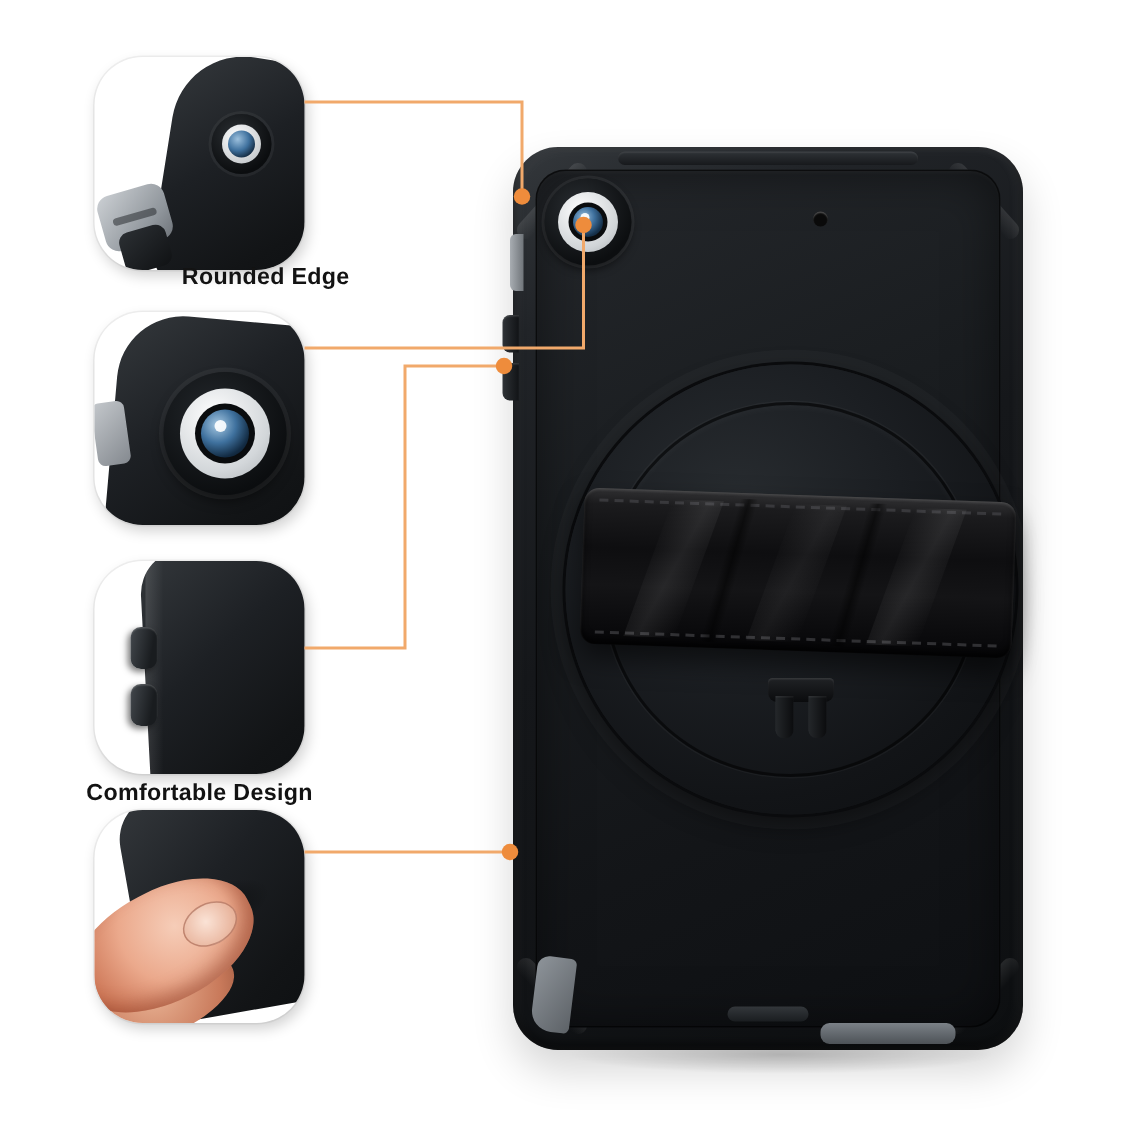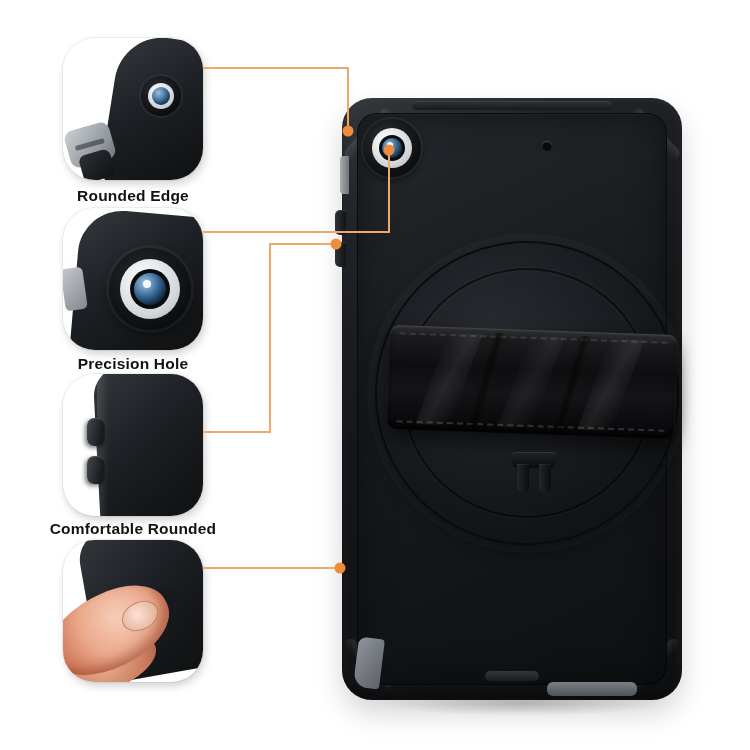--- a/index.html
+++ b/index.html
@@ -17,21 +17,21 @@
   }
   .pos1{left:63px;top:38px;}
   .pos2{left:63px;top:208px;}
   .pos3{left:63px;top:374px;}
   .pos4{left:63px;top:540px;}
   .callout-label{
     position:absolute;left:33px;width:200px;text-align:center;
     font-size:15.5px;font-weight:700;color:var(--c-label-text,#131313);
     letter-spacing:.2px;
   }
-  .lab1{top:187px;} .lab2{top:355px;} .lab3{top:520px;} .lab4{top:687px;}
+  .lab1{top:176px;text-align:right;} .lab2{top:355px;} .lab3{top:520px;} .lab4{top:687px;}
 
   .dark-grad{background:linear-gradient(140deg,#34383c 0%,#1d2024 38%,#121416 70%,#0c0e10 100%);}
 
   
   .co1-body{position:absolute;left:46px;top:2px;width:130px;height:162px;transform:rotate(9deg);
     border-radius:48px 20px 14px 30px;}
   .co1-cam{position:absolute;left:78px;top:38px;width:40px;height:40px;border-radius:50%;
     background:radial-gradient(circle at 40% 35%,#2b2f33,#0b0d0f 72%);box-shadow:0 0 0 2px rgba(255,255,255,.05);}
   .co1-cam-white{position:absolute;inset:7px;border-radius:50%;background:radial-gradient(circle at 38% 32%,#fff,#c9cdd0 75%);}
   .co1-cam-lens{position:absolute;inset:11px;border-radius:50%;
@@ -222,29 +222,28 @@
   <figure class="callout pos2">
     <div class="co2-body dark-grad"></div>
     <div class="co2-clip"></div>
     <div class="co2-cam">
       <div class="co2-cam-white"></div>
       <div class="co2-cam-dark"></div>
       <div class="co2-cam-lens"></div>
       <div class="co2-glint"></div>
     </div>
   </figure>
-  <div class="callout-label lab2">Precision Hole</div>
 
   <figure class="callout pos3">
     <div class="co3-body dark-grad"></div>
     <div class="co3-edge"></div>
     <div class="co3-btn co3-b1"></div>
     <div class="co3-btn co3-b2"></div>
   </figure>
-  <div class="callout-label lab3">Comfortable Rounded</div>
+  <div class="callout-label lab3">Comfortable Design</div>
 
   <figure class="callout pos4">
     <div class="co4-body dark-grad"></div>
     <div class="co4-press"></div>
     <div class="co4-finger2"></div>
     <div class="co4-finger"></div>
     <div class="co4-nail"></div>
   </figure>
 
   <svg class="connectors" viewBox="0 0 750 750">

